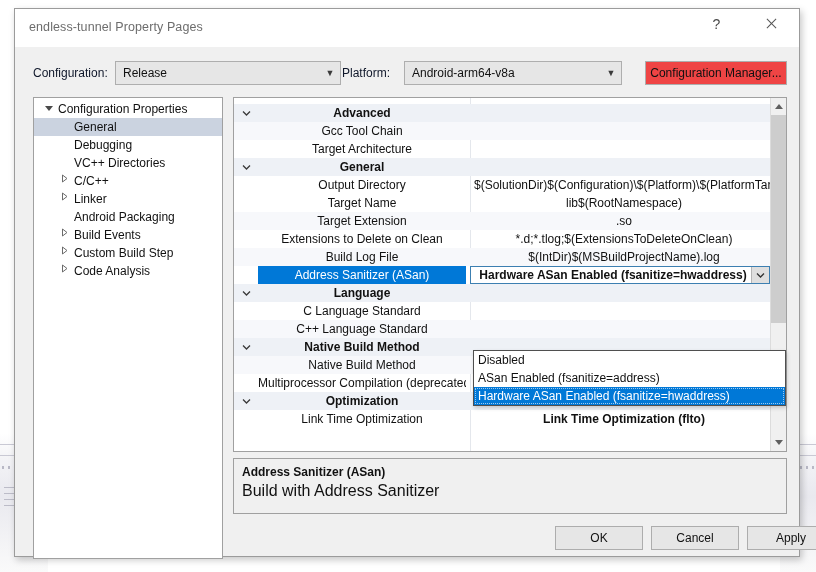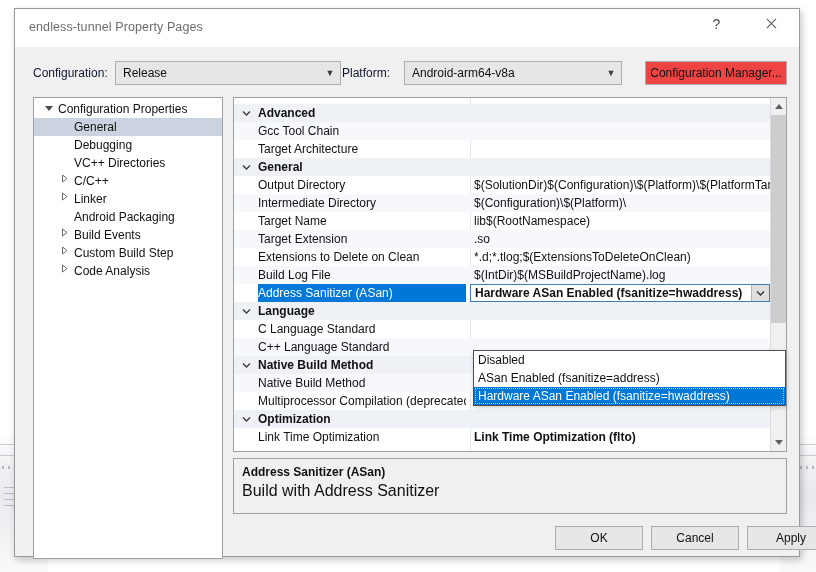--- a/index.html
+++ b/index.html
@@ -242,21 +242,21 @@
               <span class="tw" style="left: 24px;"><svg width="8" height="9" viewBox="0 0 8 9">
                   <path d="M1.5 1 L6 4.5 L1.5 8 Z" fill="none" stroke="#6b6b6b" stroke-width="1"></path>
                 </svg></span>
               <span class="tl" style="left: 40px;">Code Analysis</span>
             </div>
           </div>
       </div>
 
       <div class="gridpane">
         <div class="colsep"></div>
-        <div class="grid-inner" id="grid-host" style="padding-top:6px;">
+        <div class="grid-inner" id="grid-host" style="padding-top:6px;text-align:center;">
             <div class="prow cat">
               <span class="catchev"><svg width="9" height="6" viewBox="0 0 9 6">
                   <path d="M1 1.5 L4.5 5 L8 1.5" fill="none" stroke="#3a3a3a" stroke-width="1.3"></path>
                 </svg></span>
               <span class="pname">Advanced</span>
             </div>
             <div class="prow alt">
               <span class="pname">Gcc Tool Chain</span>
               <span class="pval"></span>
             </div>
@@ -266,24 +266,20 @@
             </div>
             <div class="prow cat">
               <span class="catchev"><svg width="9" height="6" viewBox="0 0 9 6">
                   <path d="M1 1.5 L4.5 5 L8 1.5" fill="none" stroke="#3a3a3a" stroke-width="1.3"></path>
                 </svg></span>
               <span class="pname">General</span>
             </div>
             <div class="prow">
               <span class="pname">Output Directory</span>
               <span class="pval">$(SolutionDir)$(Configuration)\$(Platform)\$(PlatformTarg</span>
-            </div>
-            <div class="prow alt">
-              <span class="pname">Intermediate Directory</span>
-              <span class="pval">$(Configuration)\$(Platform)\</span>
             </div>
             <div class="prow">
               <span class="pname">Target Name</span>
               <span class="pval">lib$(RootNamespace)</span>
             </div>
             <div class="prow alt">
               <span class="pname">Target Extension</span>
               <span class="pval">.so</span>
             </div>
             <div class="prow">

